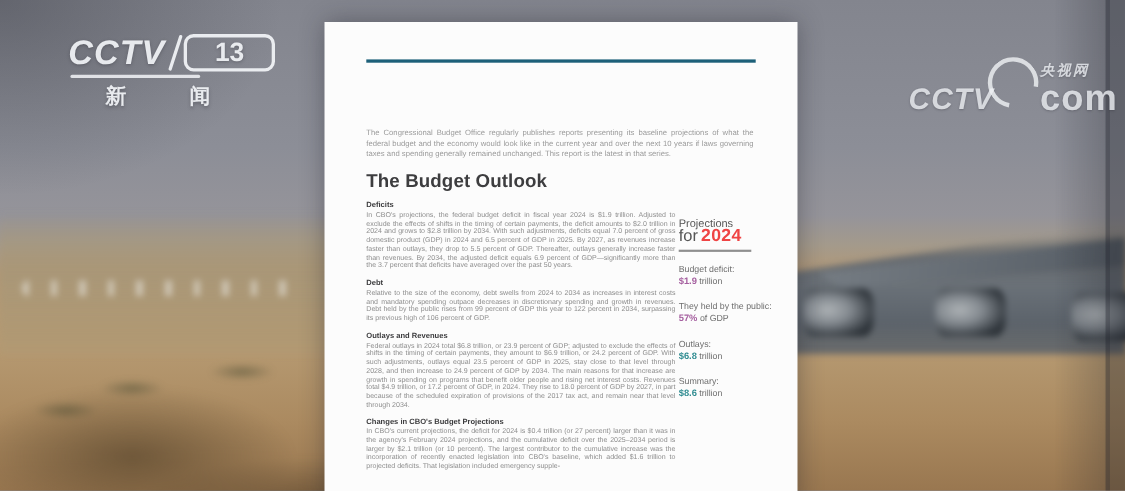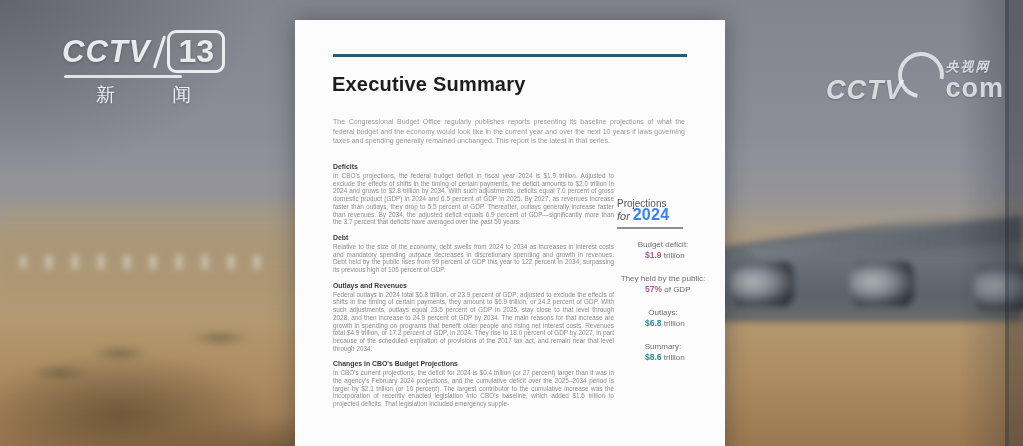--- a/index.html
+++ b/index.html
@@ -35,51 +35,51 @@
   .edge-right{position:absolute;top:0;bottom:0;right:0;width:18px;background:rgba(32,34,42,.38);}
   .edge-right-soft{position:absolute;top:0;bottom:0;right:14px;width:50px;background:linear-gradient(to right,rgba(32,34,42,0),rgba(32,34,42,.25));}
   .corner-shade{position:absolute;left:0;top:0;width:260px;height:180px;
     background:radial-gradient(ellipse at 0 0,rgba(40,42,50,.35) 0%,rgba(40,42,50,0) 70%);}
   
   .cctv13{position:absolute;left:62px;top:30px;color:rgba(243,245,248,.92);
     text-shadow:0 1px 3px rgba(40,40,50,.35);}
   .cctv13 .row{display:flex;align-items:center;}
   .cctv13 .word{font-size:31px;font-weight:800;font-style:italic;letter-spacing:1px;}
   .cctv13 .slash{width:3px;height:34px;background:rgba(243,245,248,.92);transform:rotate(18deg);margin:0 6px 0 8px;border-radius:2px;}
-  .cctv13 .numbox{font-size:32px;font-weight:800;border:3px solid rgba(243,245,248,.92);border-radius:9px;padding:1px 8px;line-height:1.1;}
+  .cctv13 .numbox{font-size:24px;font-weight:800;border:3px solid rgba(243,245,248,.92);border-radius:9px;padding:1px 25px;line-height:1.1;}
   .cctv13 .bar{width:118px;height:3px;background:rgba(243,245,248,.85);margin:2px 0 4px 2px;border-radius:2px;}
-  .cctv13 .cn{font-size:19px;font-weight:400;letter-spacing:26px;margin-left:34px;white-space:nowrap;}
+  .cctv13 .cn{font-size:19px;font-weight:700;letter-spacing:26px;margin-left:34px;white-space:nowrap;}
   .cctvcom{position:absolute;left:826px;top:52px;color:rgba(240,243,246,.8);display:flex;align-items:center;
     text-shadow:0 1px 2px rgba(40,40,50,.3);}
   .cctvcom .word{font-size:27px;font-weight:800;font-style:italic;letter-spacing:1px;margin-top:18px;}
   .cctvcom .ring{width:38px;height:38px;border:4px solid rgba(240,243,246,.8);border-radius:50%;margin:0 4px 12px -6px;
     border-bottom-color:transparent;transform:rotate(-35deg);}
   .cctvcom .stack{display:flex;flex-direction:column;line-height:1;margin-left:-2px;}
   .cctvcom .cn{font-size:13px;font-weight:700;letter-spacing:2px;border:0;font-style:italic;}
-  .cctvcom .com{font-size:27px;font-weight:700;letter-spacing:1px;margin-top:2px;}
+  .cctvcom .com{font-size:33px;font-weight:700;letter-spacing:1px;margin-top:2px;}
   
   .page{position:absolute;left:295px;top:20px;width:430px;bottom:-14px;background:#fcfcfc;
     box-shadow:0 0 22px rgba(30,30,40,.4);overflow:hidden;color:#8e8e8e;}
   .rule{position:absolute;left:38px;top:34px;width:354px;height:3px;background:#1d6079;}
   .page h1{position:absolute;left:37px;top:53px;margin:0;font-size:20px;font-weight:800;color:#1d1d1f;letter-spacing:.2px;}
   .intro{position:absolute;left:38px;top:97px;width:352px;margin:0;font-size:7px;line-height:9.6px;color:#9a9a9a;text-align:justify;}
   .main-col{position:absolute;left:38px;top:135px;width:281px;}
   .main-col h2{margin:0 0 6px 0;font-size:17px;font-weight:700;color:#3d3d3f;letter-spacing:.1px;}
   .main-col h3{margin:8px 0 2px 0;font-size:6.9px;font-weight:700;color:#3b3b3d;}
   .main-col p{margin:0;font-size:6.4px;line-height:7.7px;color:#8e8e8e;text-align:justify;}
   
   .sidebar{position:absolute;left:322px;top:178px;width:92px;}
   .proj-title{color:#565656;font-size:10px;line-height:11px;}
-  .proj-title .for{font-size:11px;color:#565656;font-style:italic;}
-  .proj-title .year{font-size:16px;font-weight:800;color:#3b82f6;letter-spacing:.3px;}
+  .proj-title .for{font-size:15px;color:#565656;}
+  .proj-title .year{font-size:16px;font-weight:800;color:#ef4444;letter-spacing:.3px;}
   .proj-rule{width:66px;height:2px;background:#8f8f8f;margin:5px 0 11px 0;}
   .stat{margin-bottom:13px;}
-  .stat-label{font-size:8px;line-height:10px;color:#6e6e6e;text-align:center;}
+  .stat-label{font-size:8px;line-height:10px;color:#6e6e6e;}
   .stat-value{font-size:8px;line-height:11px;color:#6e6e6e;}
-  .stat-value b{font-size:8.5px;font-weight:800;margin-left:28px;}
+  .stat-value b{font-size:8.5px;font-weight:800;}
   .purple{color:#a55f9f;}
   .teal{color:#2e8b90;text-align:center;}
 </style>
 </head>
 <body>
 
 <div class="stage">
 
   <div class="bg">
     <div class="soft">
@@ -118,24 +118,24 @@
     <span class="word">CCTV</span>
     <span class="ring"></span>
     <div class="stack">
       <span class="cn">央视网</span>
       <span class="com">com</span>
     </div>
   </div>
 
   <div class="page">
     <div class="rule"></div>
-    <h1>Executive Summary</h1>
     <p class="intro">The Congressional Budget Office regularly publishes reports presenting its baseline projections of what the federal budget and the economy would look like in the current year and over the next 10 years if laws governing taxes and spending generally remained unchanged. This report is the latest in that series.</p>
 
     <div class="main-col">
+      <h2>The Budget Outlook</h2>
 
       <section>
         <h3>Deficits</h3>
         <p>In CBO's projections, the federal budget deficit in fiscal year 2024 is $1.9 trillion. Adjusted to exclude the effects of shifts in the timing of certain payments, the deficit amounts to $2.0 trillion in 2024 and grows to $2.8 trillion by 2034. With such adjustments, deficits equal 7.0 percent of gross domestic product (GDP) in 2024 and 6.5 percent of GDP in 2025. By 2027, as revenues increase faster than outlays, they drop to 5.5 percent of GDP. Thereafter, outlays generally increase faster than revenues. By 2034, the adjusted deficit equals 6.9 percent of GDP—significantly more than the 3.7 percent that deficits have averaged over the past 50 years.</p>
       </section>
 
       <section>
         <h3>Debt</h3>
         <p>Relative to the size of the economy, debt swells from 2024 to 2034 as increases in interest costs and mandatory spending outpace decreases in discretionary spending and growth in revenues. Debt held by the public rises from 99 percent of GDP this year to 122 percent in 2034, surpassing its previous high of 106 percent of GDP.</p>
       </section>

